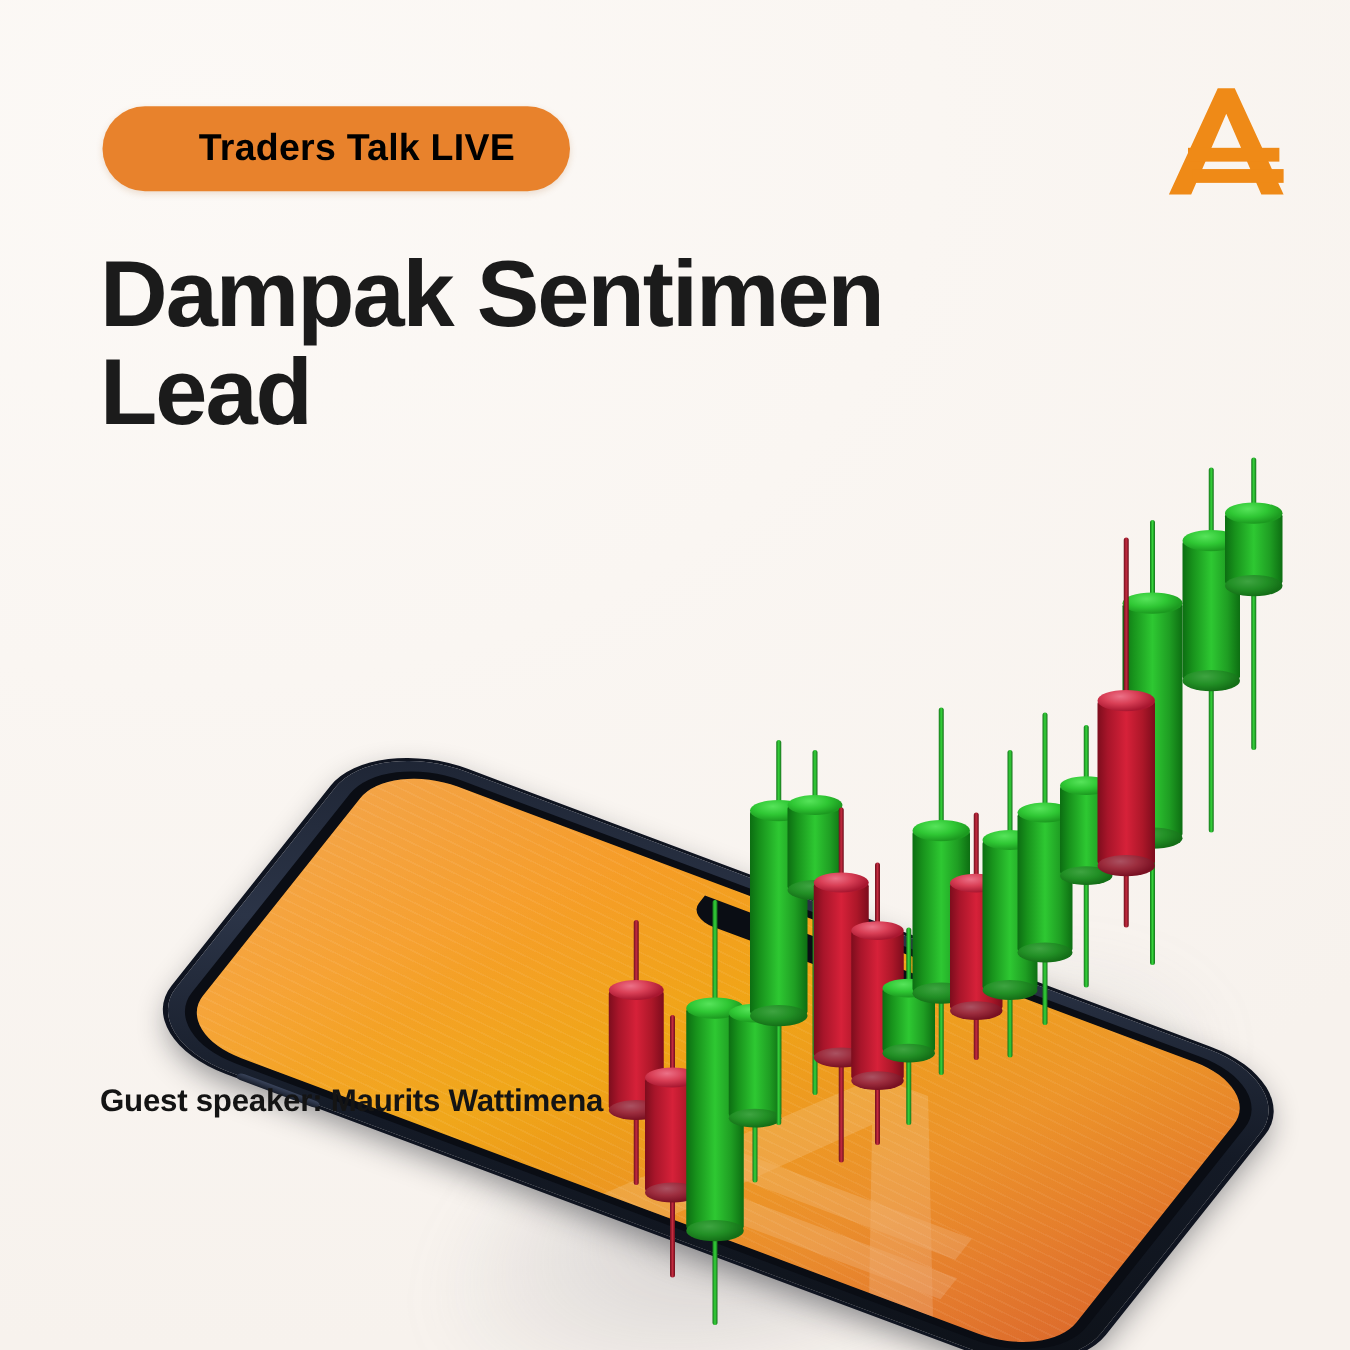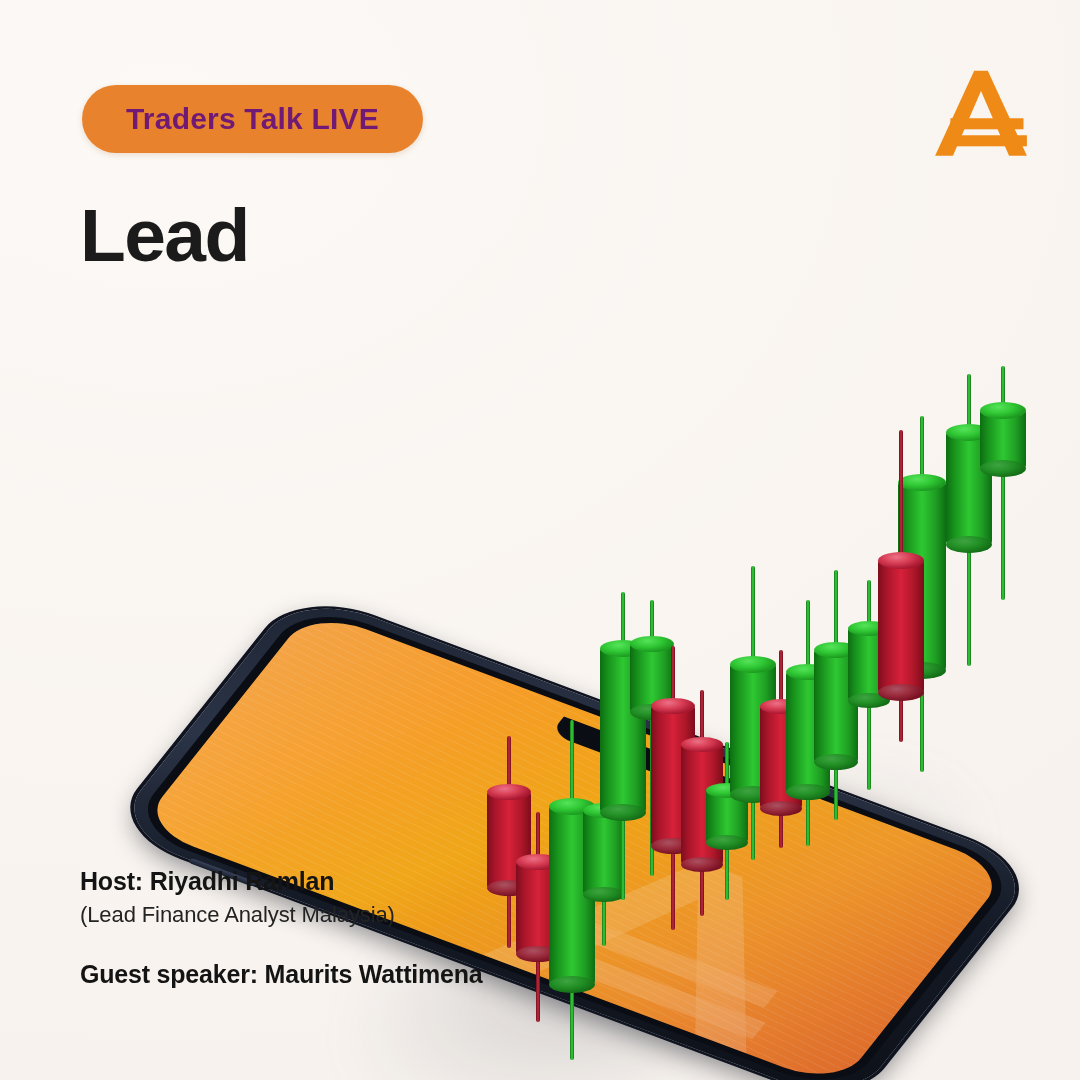--- a/index.html
+++ b/index.html
@@ -95,22 +95,23 @@
 
   
   .badge{
     position:absolute;left:82px;top:85px;height:68px;
     display:flex;align-items:center;justify-content:center;
     padding:0 44px;
     background:#e8822c;border-radius:40px;
     box-shadow:0 2px 6px rgba(160,90,20,.18);
   }
   .badge span{
-    color:#701a75;font-size:30px;font-weight:bold;letter-spacing:.2px;
+    color:#000000;font-size:30px;font-weight:bold;letter-spacing:.2px;
     white-space:nowrap;
+    margin-left:33px;
   }
 
   
   .headline{
     position:absolute;left:80px;top:196px;width:730px;
     color:#1b1b1b;font-size:75px;font-weight:bold;
     line-height:1.04;letter-spacing:-1.6px;
   }
   .headline .ln{display:block;}
 
@@ -275,29 +276,26 @@
         <div class="cap" style="top: 93.5px; width: 46px; height: 17px; filter: brightness(0.72);"></div>
         <div class="cap" style="top: 35.5px; width: 46px; height: 17px;"></div>
       </div>
     </div>
 
   <div class="badge">
     <span>Traders Talk LIVE</span>
   </div>
 
   <div class="headline">
+    <span class="ln">Dampak Sentimen</span>
     <span class="ln">Lead</span>
   </div>
 
 
   <div class="credits">
-    <div class="credit-block">
-      <div class="credit-name">Host: Riyadhi Ramlan</div>
-      <div class="credit-role">(Lead Finance Analyst Malaysia)</div>
-    </div>
     <div class="credit-block">
       <div class="credit-name">Guest speaker: Maurits Wattimena</div>
     </div>
   </div>
 
   <div class="logo">
     <svg viewBox="0 0 120 110">
       <path d="M52 4 L68 4 L114 104 L93 104 L60 28 L27 104 L6 104 Z" fill="#ef8a17"></path>
       <rect x="24" y="60" width="86" height="13" fill="#ef8a17"></rect>
       <rect x="28" y="80" width="86" height="13" fill="#ef8a17"></rect>

